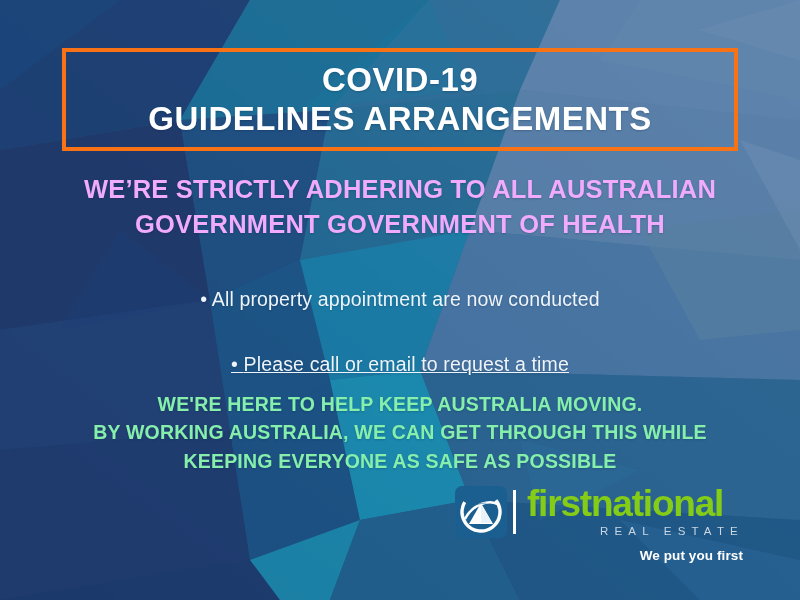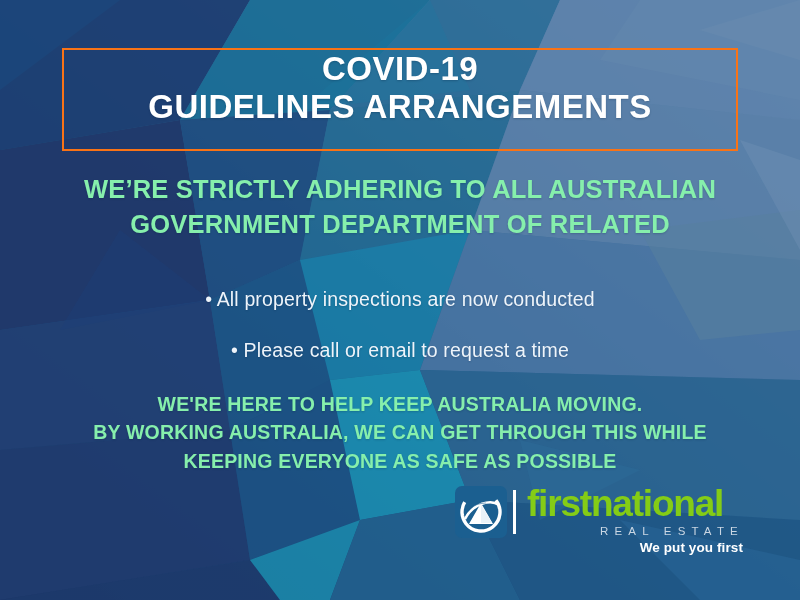--- a/index.html
+++ b/index.html
@@ -18,52 +18,52 @@
 
   
   .content {
     position:absolute; inset:0; z-index:5;
     display:flex; flex-direction:column; align-items:center;
   }
 
   
   .title-box {
     position:absolute; left:62px; top:48px; width:676px; height:103px;
-    border:2px solid #f97316;
-    display:flex; justify-content:center;
+    border:4px solid #f97316;
+    display:flex; align-items:center; justify-content:center;
   }
   .title-text {
     color:#ffffff; text-align:center;
     font-weight:bold; font-size:33px; line-height:1.16;
     letter-spacing:0.5px;
     text-shadow:0 1px 2px rgba(8,30,60,.25);
   }
   .title-text .l1 { display:block; }
   .title-text .l2 { display:block; }
 
   
   .headline {
     position:absolute; left:0; right:0; top:172px;
-    color:#86efac; text-align:center;
+    color:#f0abfc; text-align:center;
     font-weight:bold; font-size:25.5px; line-height:1.36;
     letter-spacing:0.2px;
     text-shadow:0 1px 2px rgba(8,30,60,.22);
   }
   .headline span { display:block; }
 
   
   .bullets {
     position:absolute; left:0; right:0; top:286px;
     color:#eef4fa; text-align:center;
     font-weight:300; font-size:19.5px; line-height:1.42;
     letter-spacing:0.15px;
     text-shadow:0 1px 2px rgba(8,30,60,.20);
   }
   .bullets .b { display:block; }
-  .bullets .b2 { margin-top:23px; }
+  .bullets .b2 { margin-top:37px;text-decoration:underline; }
   .bullets .cont { display:block; }
 
   
   .closing {
     position:absolute; left:0; right:0; top:390px;
     color:#86efac; text-align:center;
     font-weight:bold; font-size:19.5px; line-height:1.46;
     letter-spacing:0.2px;
     text-shadow:0 1px 2px rgba(8,30,60,.22);
   }
@@ -84,21 +84,21 @@
     color:#84cc16; font-weight:bold; font-size:37px; line-height:0.98;
     letter-spacing:-1.2px; white-space:nowrap;
   }
   .logo-sub {
     color:#c9d6e3; font-size:11.5px; font-weight:normal;
     letter-spacing:6.2px; text-align:right;
     margin-top:2px; padding-right:1px; white-space:nowrap;
   }
   .logo-tag {
     color:#ffffff; font-weight:bold; font-size:13.5px;
-    text-align:right; padding-right:2px;
+    text-align:right; margin-top:8px; padding-right:2px;
     letter-spacing:0.1px; white-space:nowrap;
   }
 </style>
 </head>
 <body>
 
 <div id="poster">
 
   <svg id="bg" viewBox="0 0 800 600" preserveAspectRatio="none">
     <defs>
@@ -152,27 +152,27 @@
 
     <div class="title-box">
       <div class="title-text">
         <span class="l1">COVID-19</span>
         <span class="l2">GUIDELINES ARRANGEMENTS</span>
       </div>
     </div>
 
     <div class="headline">
       <span>WE’RE STRICTLY ADHERING TO ALL AUSTRALIAN</span>
-      <span>GOVERNMENT DEPARTMENT OF RELATED</span>
+      <span>GOVERNMENT GOVERNMENT OF HEALTH</span>
     </div>
 
     <div class="bullets">
       <span class="b b1">
         <span>•</span>
-        <span>All property inspections are now conducted</span>
+        <span>All property appointment are now conducted</span>
       </span>
       <span class="b b2">
         <span>•</span>
         <span>Please call or email to request a time</span>
       </span>
     </div>
 
     <div class="closing">
       <span>WE'RE HERE TO HELP KEEP AUSTRALIA MOVING.</span>
       <span>BY WORKING AUSTRALIA, WE CAN GET THROUGH THIS WHILE</span>

